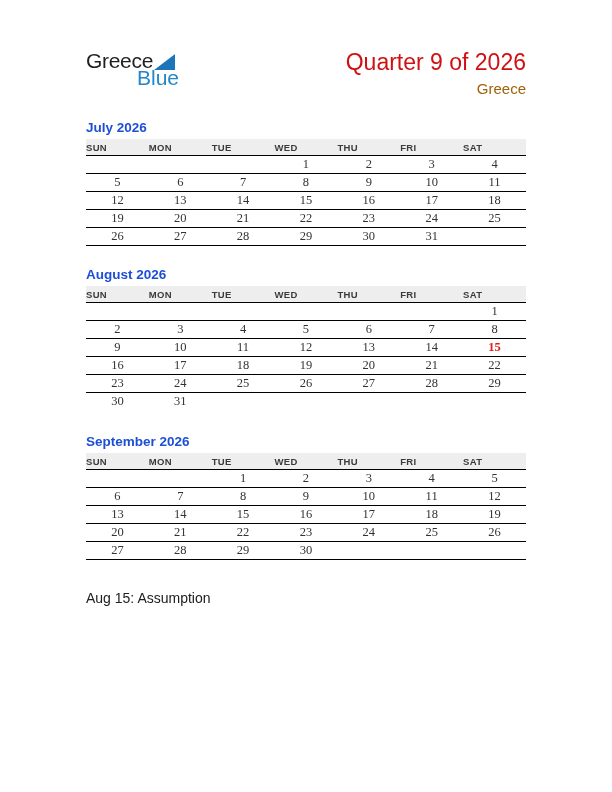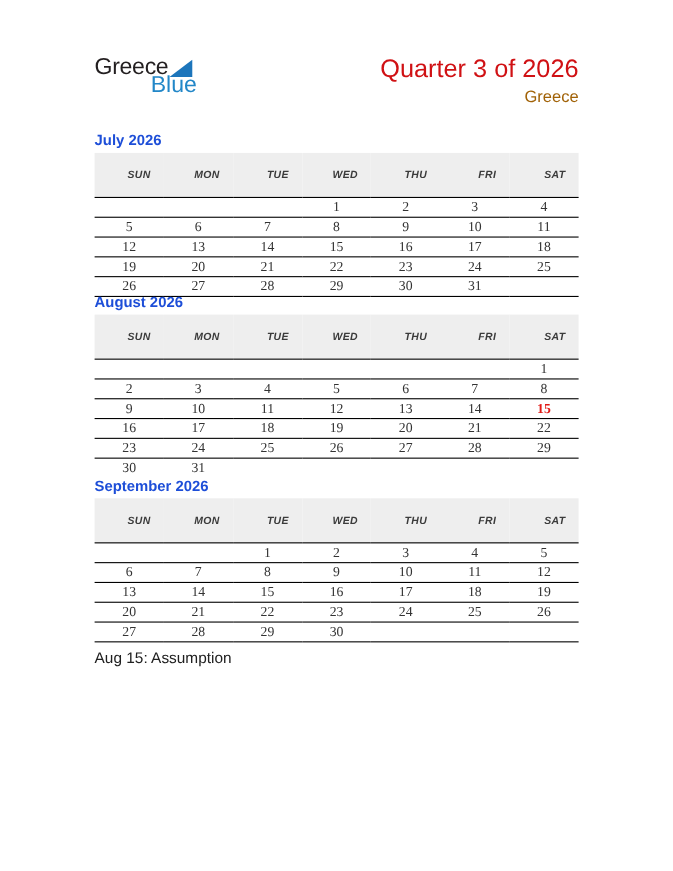--- a/index.html
+++ b/index.html
@@ -32,23 +32,22 @@
   .month-block { position: absolute; left: 86px; width: 440px; }
   .month-july { top: 120px; }
   .month-august { top: 267px; }
   .month-september { top: 434px; }
   .month-title { font-size: 13.5px; font-weight: bold; color: #1d4ed8; margin-bottom: 4px; }
 
   table.cal { width: 440px; border-collapse: collapse; table-layout: fixed; }
   .cal thead th {
     background: #eeeeee;
     font-size: 9.5px; font-weight: bold; color: #3b3b3b; letter-spacing: 0.3px;
-    height: 16px; padding: 12px; text-align: right;
+    height: 16px; padding: 0; text-align: left;
     border-bottom: 1px solid #000000;
-    font-style: italic;
   }
   .cal tbody td {
     height: 17px; padding: 0; text-align: center; vertical-align: middle;
     font-family: "Liberation Serif", serif;
     font-size: 12.5px; color: #333333;
     border-bottom: 1px solid #000000;
   }
   .cal tbody td.holiday { color: #e11b17; font-weight: bold; }
   .month-august .cal tbody tr:last-child td { border-bottom: none; }
 
@@ -62,21 +61,21 @@
 
   <div class="logo">
     <div class="logo-row1">
       <span class="logo-general">Greece</span>
       <span class="logo-triangle"></span>
     </div>
     <div class="logo-blue">Blue</div>
   </div>
 
   <div class="title-block">
-    <div class="doc-title">Quarter 3 of 2026</div>
+    <div class="doc-title">Quarter 9 of 2026</div>
     <div class="doc-subtitle">Greece</div>
   </div>
 
   <section class="month-block month-july">
     <div class="month-title">July 2026</div>
     <table class="cal">
         <thead>
           <tr>
             <th>SUN</th>
             <th>MON</th>

